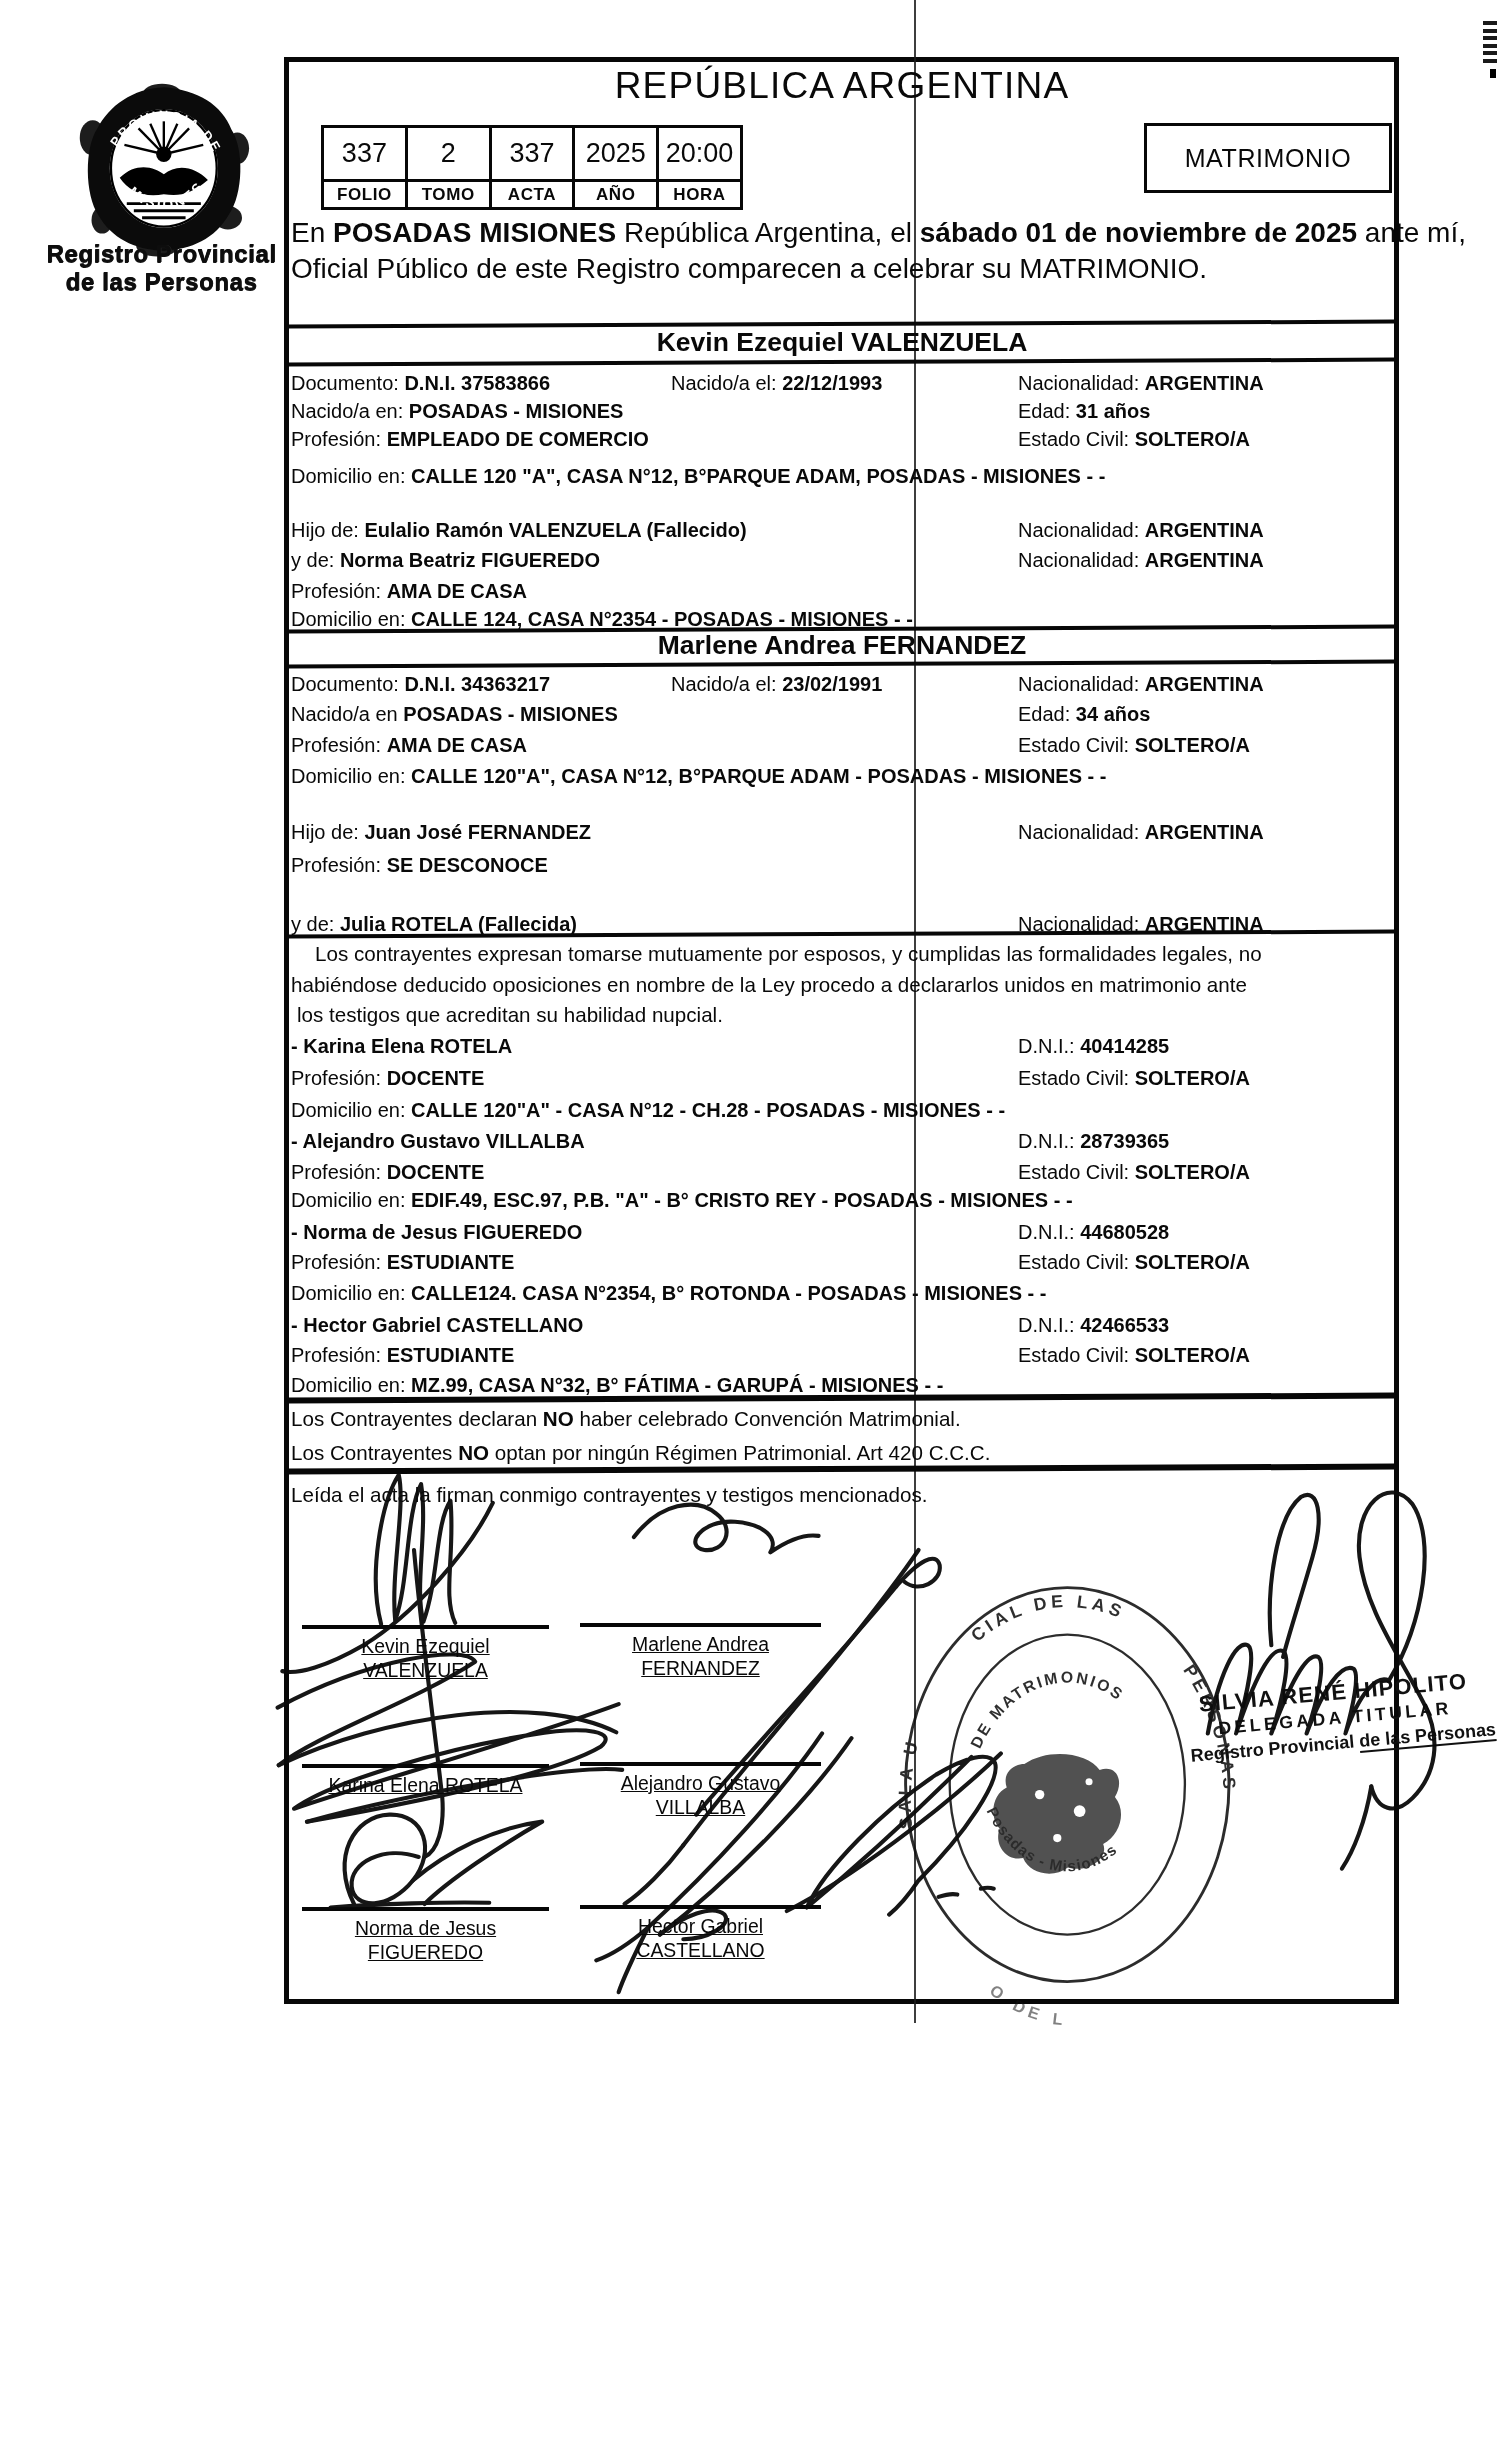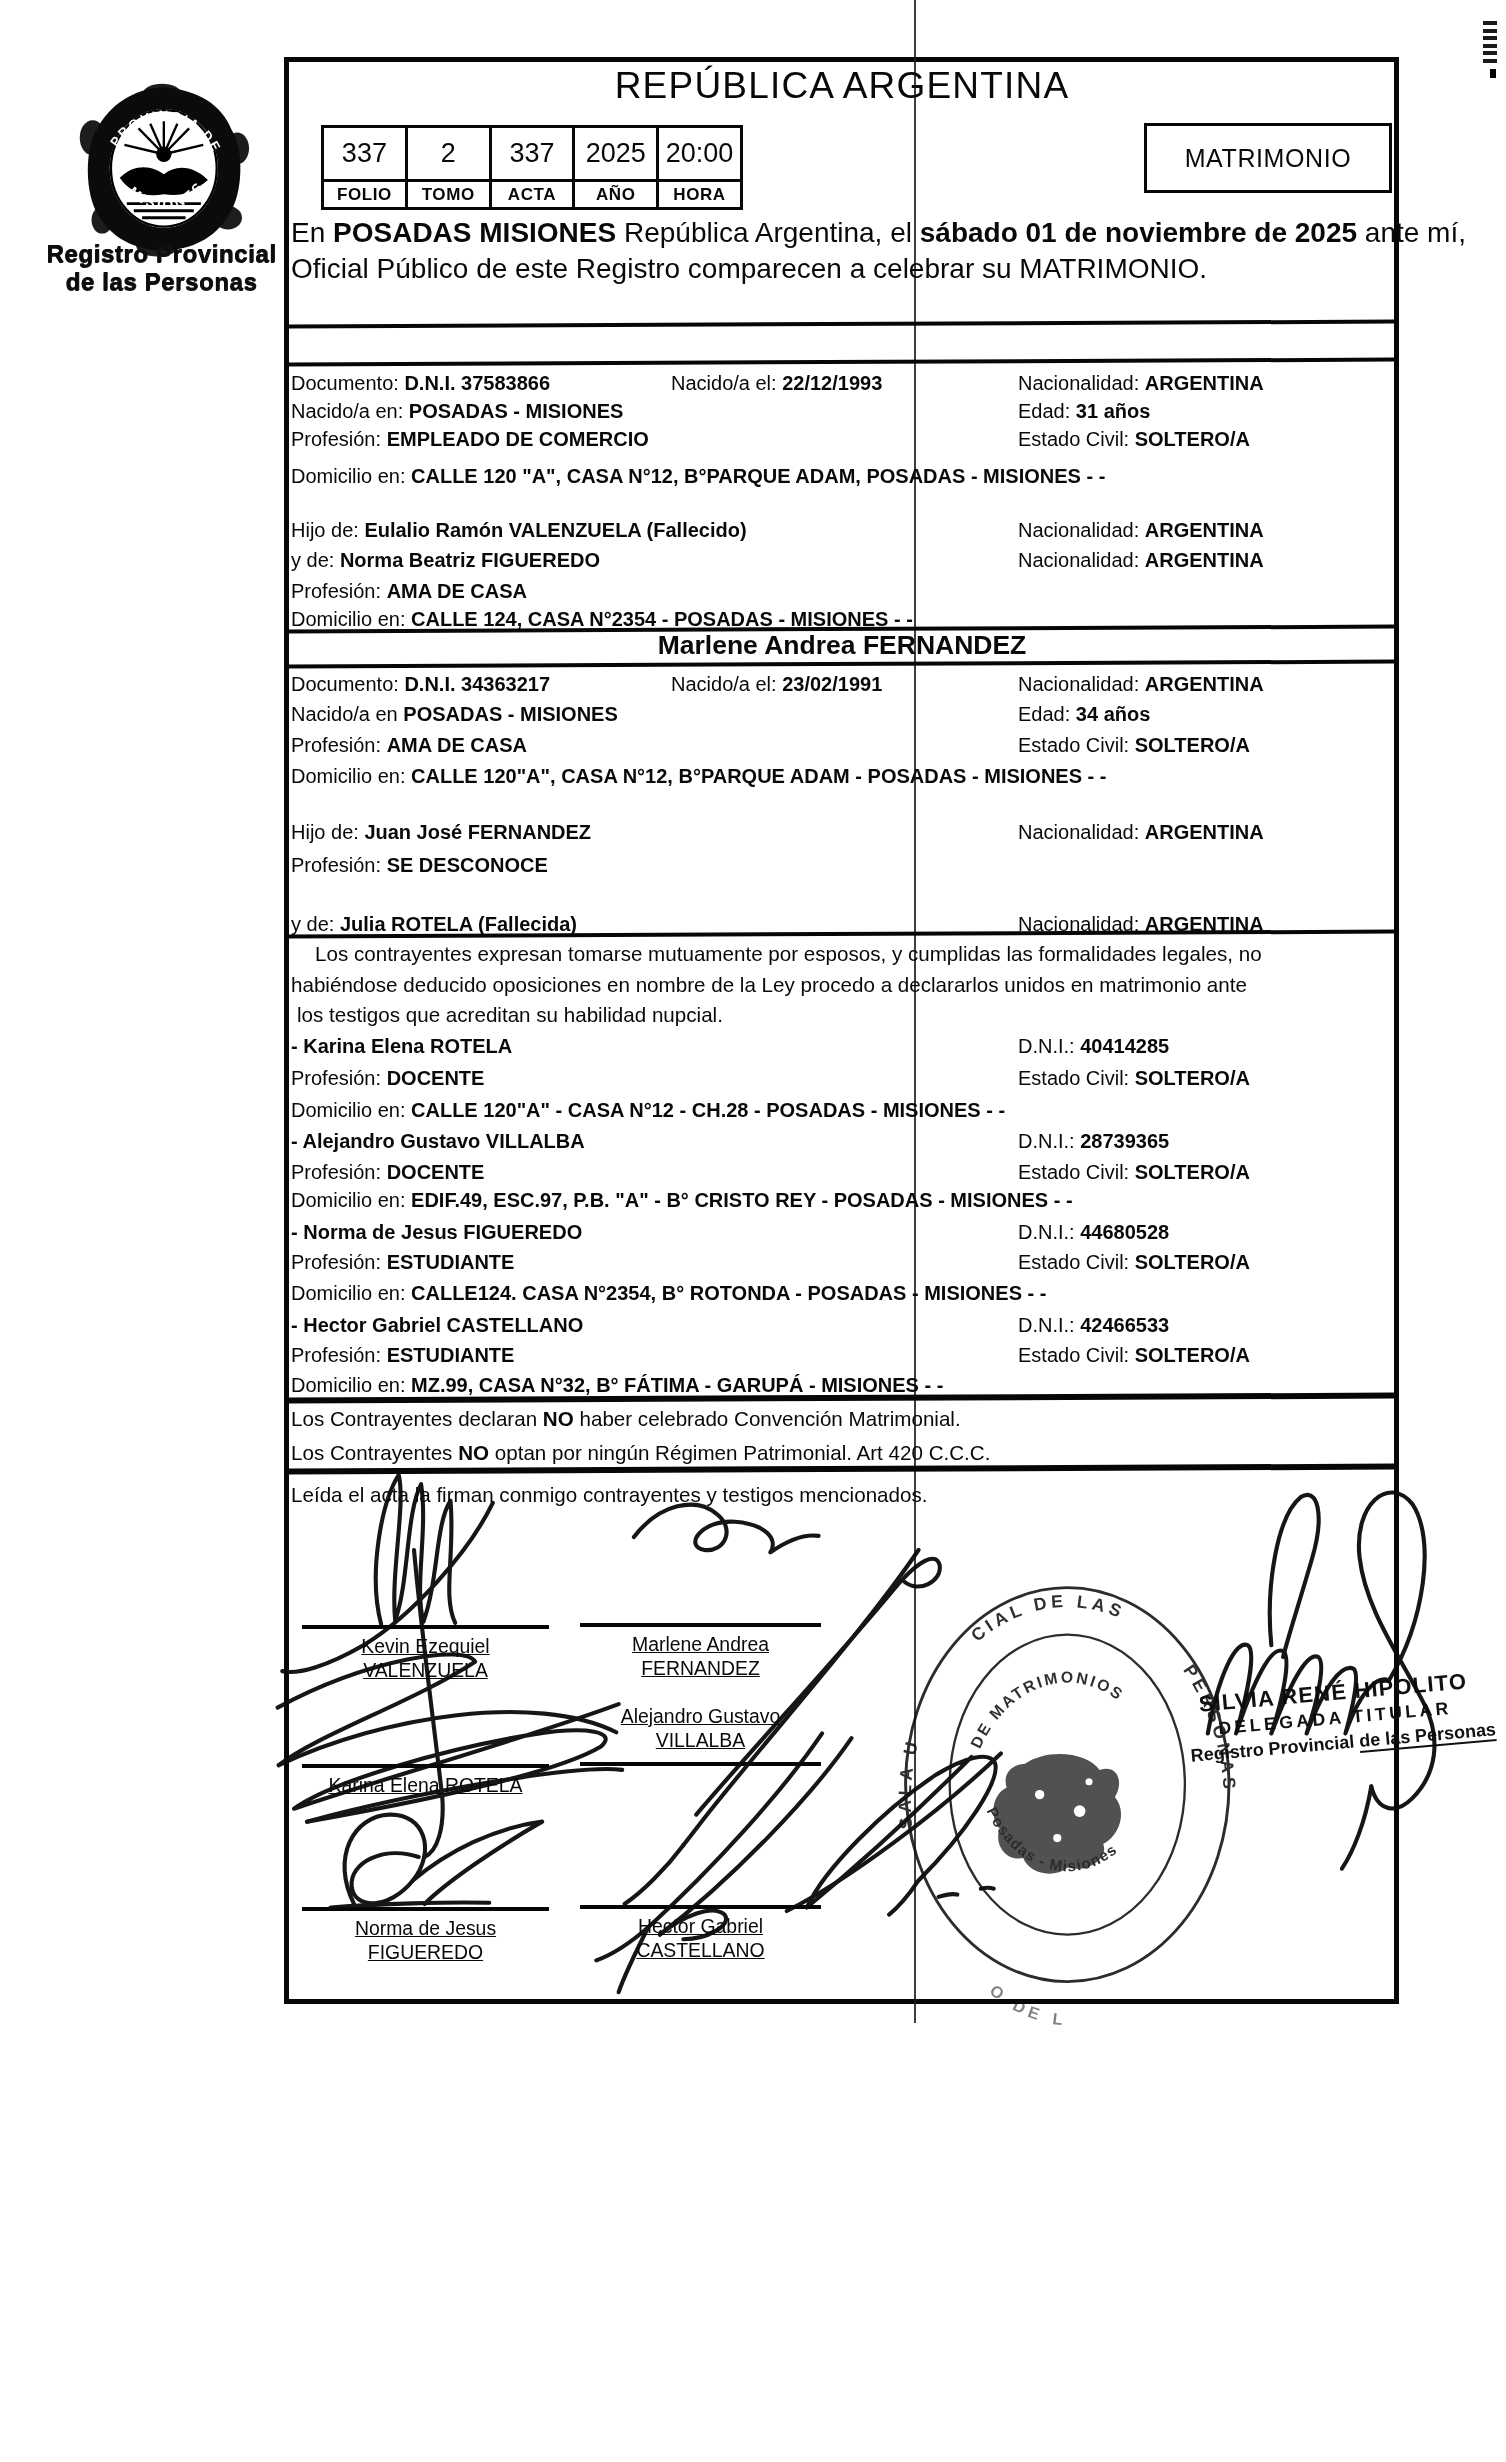--- a/index.html
+++ b/index.html
@@ -127,20 +127,21 @@
   </div>
 
   <div class="rule" style="top:322px;"></div>
   <div class="rule" style="top:360px;"></div>
   <div class="rule" style="top:627px;"></div>
   <div class="rule" style="top:662px;"></div>
   <div class="rule" style="top:932px;"></div>
   <div class="rule thick" style="top:1395px;"></div>
   <div class="rule thick" style="top:1466px;"></div>
 
+  <div class="sect-h" style="top:327px;">Kevin Ezequiel VALENZUELA</div>
   <div class="row" style="top:372px;">
     <span>Documento:</span> <span class="b">D.N.I. 37583866</span>
     <span class="c2"><span>Nacido/a el:</span> <span class="b">22/12/1993</span></span>
     <span class="c3"><span>Nacionalidad:</span> <span class="b">ARGENTINA</span></span>
   </div>
   <div class="row" style="top:400px;">
     <span>Nacido/a en:</span> <span class="b">POSADAS - MISIONES</span>
     <span class="c3"><span>Edad:</span> <span class="b">31 años</span></span>
   </div>
   <div class="row" style="top:428px;">
@@ -264,21 +265,21 @@
     <div>Marlene Andrea</div>
       <div>FERNANDEZ</div>
   </div>
 
   <div class="sig-line" style="left:302px;top:1764px;width:247px;"></div>
   <div class="sig-line" style="left:580px;top:1762px;width:241px;"></div>
   <div class="sig-label" style="left:302px;top:1773px;width:247px;">
     <div>Karina Elena ROTELA</div>
       <div></div>
   </div>
-  <div class="sig-label" style="left:580px;top:1704px;width:241px;">
+  <div class="sig-label" style="left:580px;top:1771px;width:241px;">
     <div>Alejandro Gustavo</div>
       <div>VILLALBA</div>
   </div>
 
   <div class="sig-line" style="left:302px;top:1907px;width:247px;"></div>
   <div class="sig-line" style="left:580px;top:1905px;width:241px;"></div>
   <div class="sig-label" style="left:302px;top:1916px;width:247px;">
     <div>Norma de Jesus</div>
       <div>FIGUEREDO</div>
   </div>

